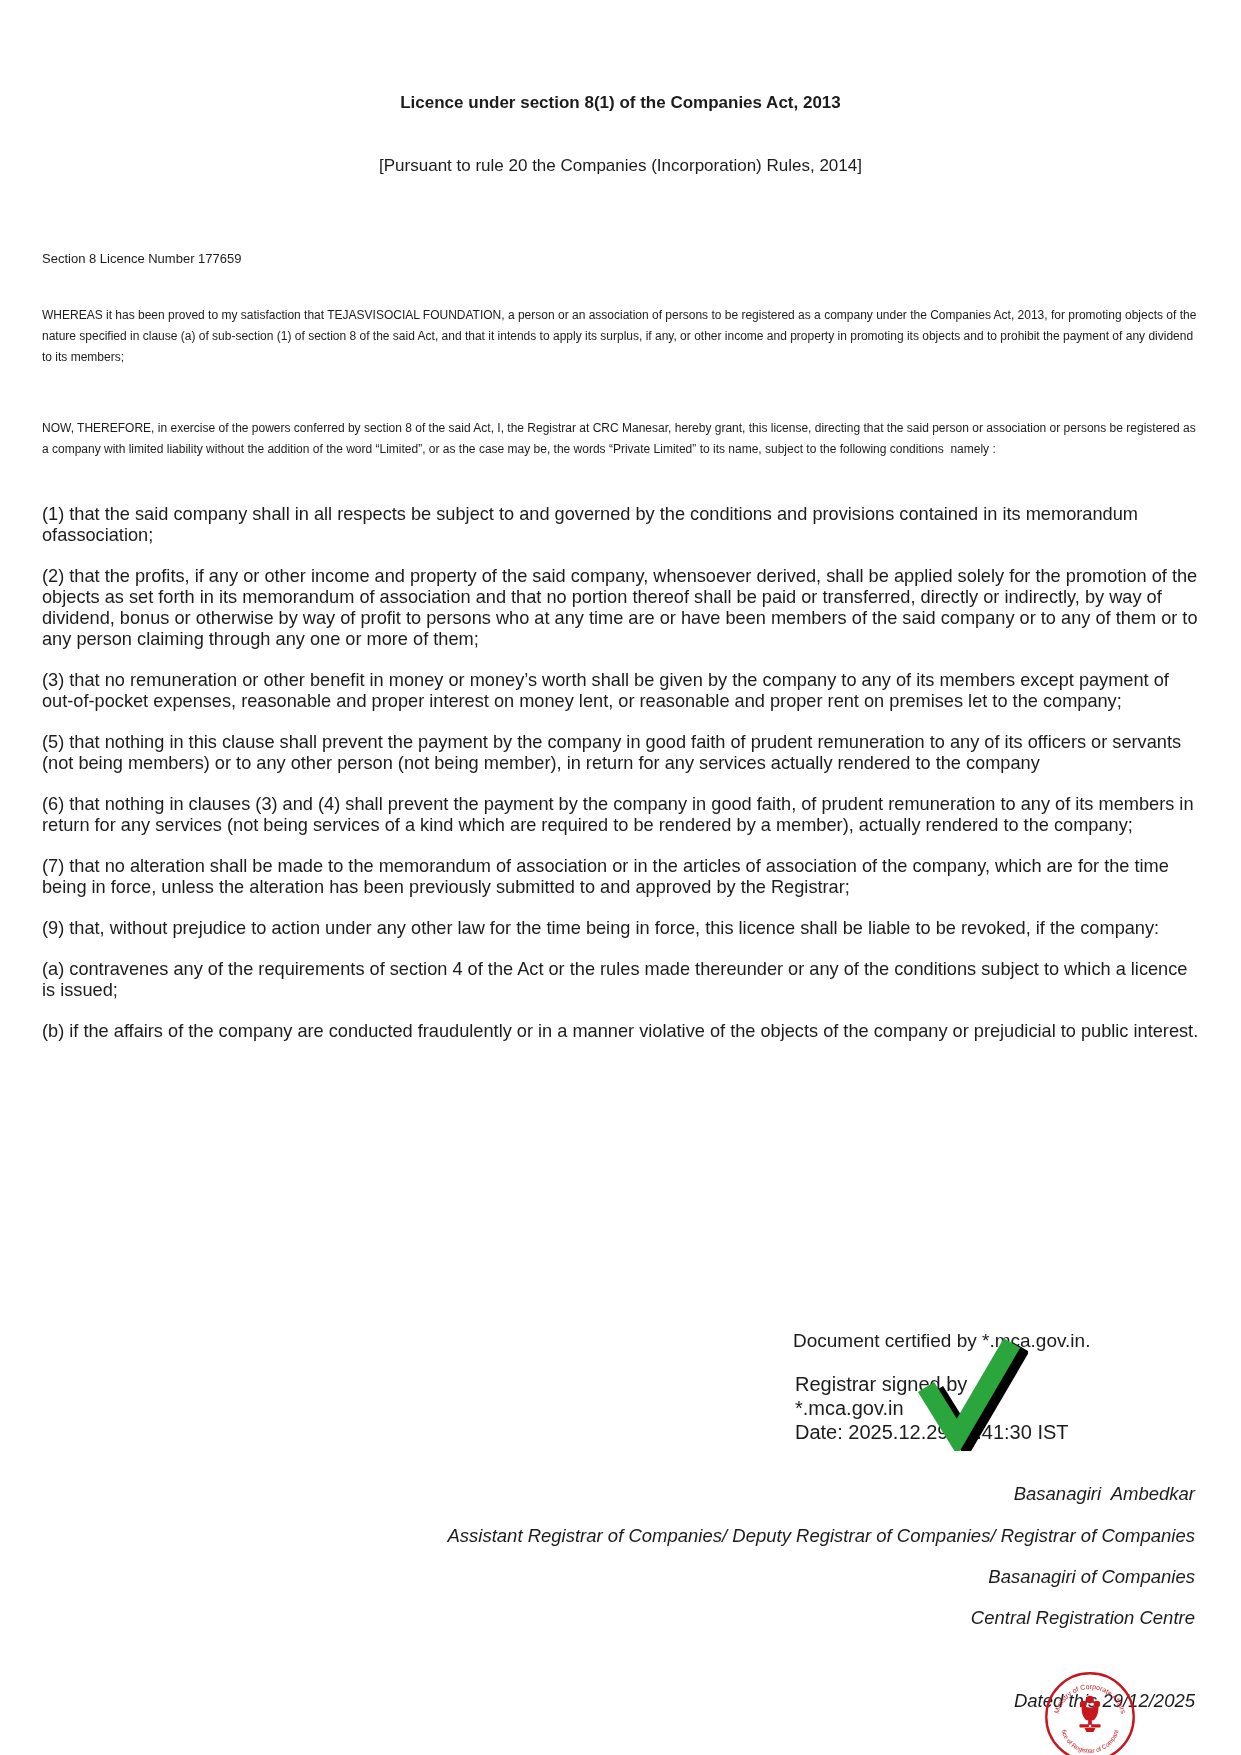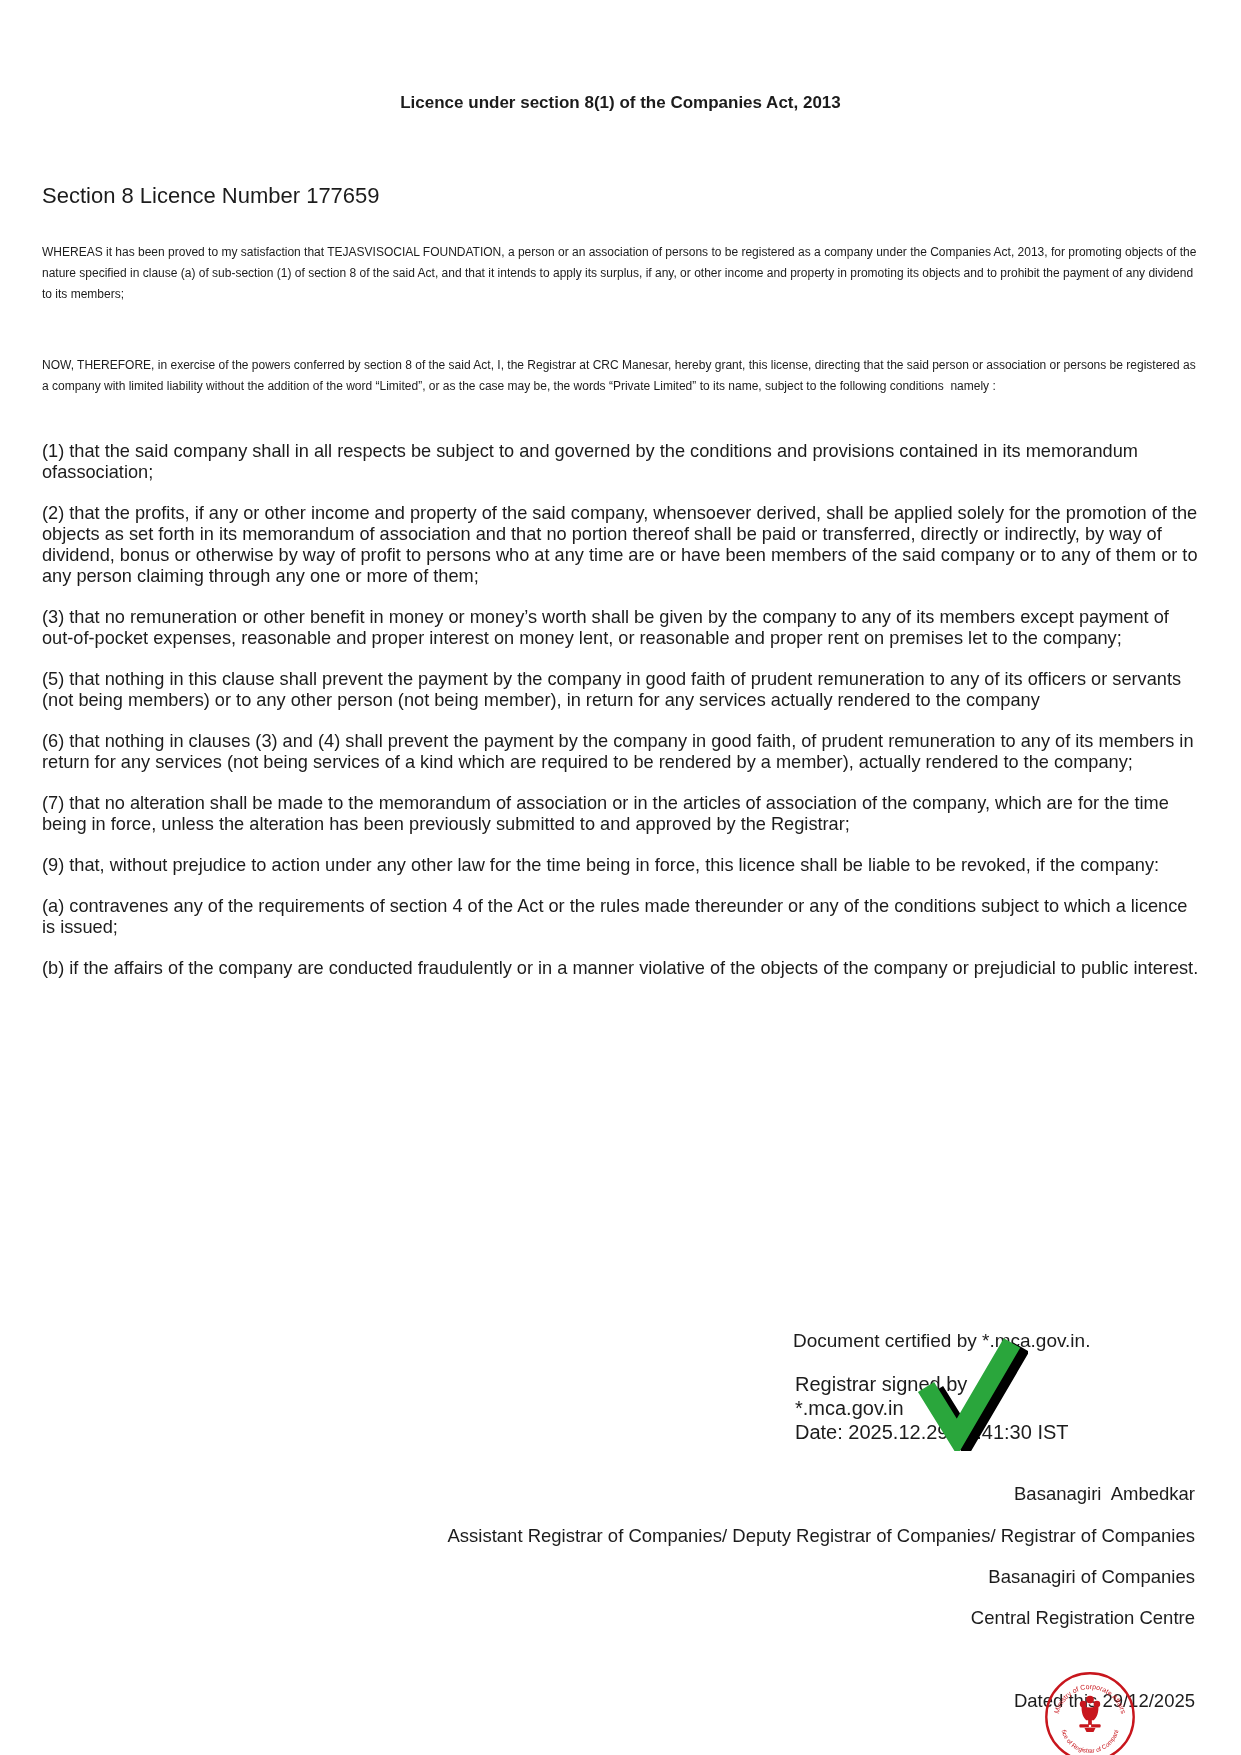--- a/index.html
+++ b/index.html
@@ -27,21 +27,21 @@
     line-height: 21px;
   }
   .subtitle {
     margin: 42px 0 0 0;
     text-align: center;
     font-size: 17px;
     line-height: 21px;
   }
   .licence-no {
     margin: 72px 0 0 0;
-    font-size: 22px;
+    font-size: 13px;
     line-height: 21px;
   }
   .para {
     font-size: 12px;
     line-height: 21px;
     white-space: pre-wrap;
     margin: 0;
   }
   .para.whereas { margin-top: 36px; }
   .para.grant   { margin-top: 50px; }
@@ -76,20 +76,21 @@
     height: 118px;
     z-index: 2;
   }
   .footer-line {
     position: absolute;
     right: 46px;
     font-size: 18.5px;
     line-height: 22px;
     white-space: pre-wrap;
     text-align: center;
+    font-style: italic;
   }
   .f-name   { top: 1483px; }
   .f-desig  { top: 1525px; }
   .f-role   { top: 1566px; }
   .f-centre { top: 1607px; }
   .f-dated  { top: 1690px; }
   .seal-wrap {
     position: absolute;
     left: 1044px;
     top: 1671px;
@@ -97,20 +98,21 @@
     height: 92px;
   }
 </style>
 </head>
 <body>
 
 <div class="page">
 
   <div class="content">
     <p class="title">Licence under section 8(1) of the Companies Act, 2013</p>
+    <p class="subtitle">[Pursuant to rule 20 the Companies (Incorporation) Rules, 2014]</p>
     <p class="licence-no">Section 8 Licence Number 177659</p>
 
     <p class="para whereas">WHEREAS it has been proved to my satisfaction that TEJASVISOCIAL FOUNDATION, a person or an association of persons to be registered as a company under the Companies Act, 2013, for promoting objects of the nature specified in clause (a) of sub-section (1) of section 8 of the said Act, and that it intends to apply its surplus, if any, or other income and property in promoting its objects and to prohibit the payment of any dividend to its members;</p>
     <p class="para grant">NOW, THEREFORE, in exercise of the powers conferred by section 8 of the said Act, I, the Registrar at CRC Manesar, hereby grant, this license, directing that the said person or association or persons be registered as a company with limited liability without the addition of the word “Limited”, or as the case may be, the words “Private Limited” to its name, subject to the following conditions  namely :</p>
 
     <div class="clauses">
       <p class="clause">(1) that the said company shall in all respects be subject to and governed by the conditions and provisions contained in its memorandum ofassociation;</p>
       <p class="clause">(2) that the profits, if any or other income and property of the said company, whensoever derived, shall be applied solely for the promotion of the objects as set forth in its memorandum of association and that no portion thereof shall be paid or transferred, directly or indirectly, by way of dividend, bonus or otherwise by way of profit to persons who at any time are or have been members of the said company or to any of them or to any person claiming through any one or more of them;</p>
       <p class="clause">(3) that no remuneration or other benefit in money or money’s worth shall be given by the company to any of its members except payment of out-of-pocket expenses, reasonable and proper interest on money lent, or reasonable and proper rent on premises let to the company;</p>
       <p class="clause">(5) that nothing in this clause shall prevent the payment by the company in good faith of prudent remuneration to any of its officers or servants (not being members) or to any other person (not being member), in return for any services actually rendered to the company</p>

